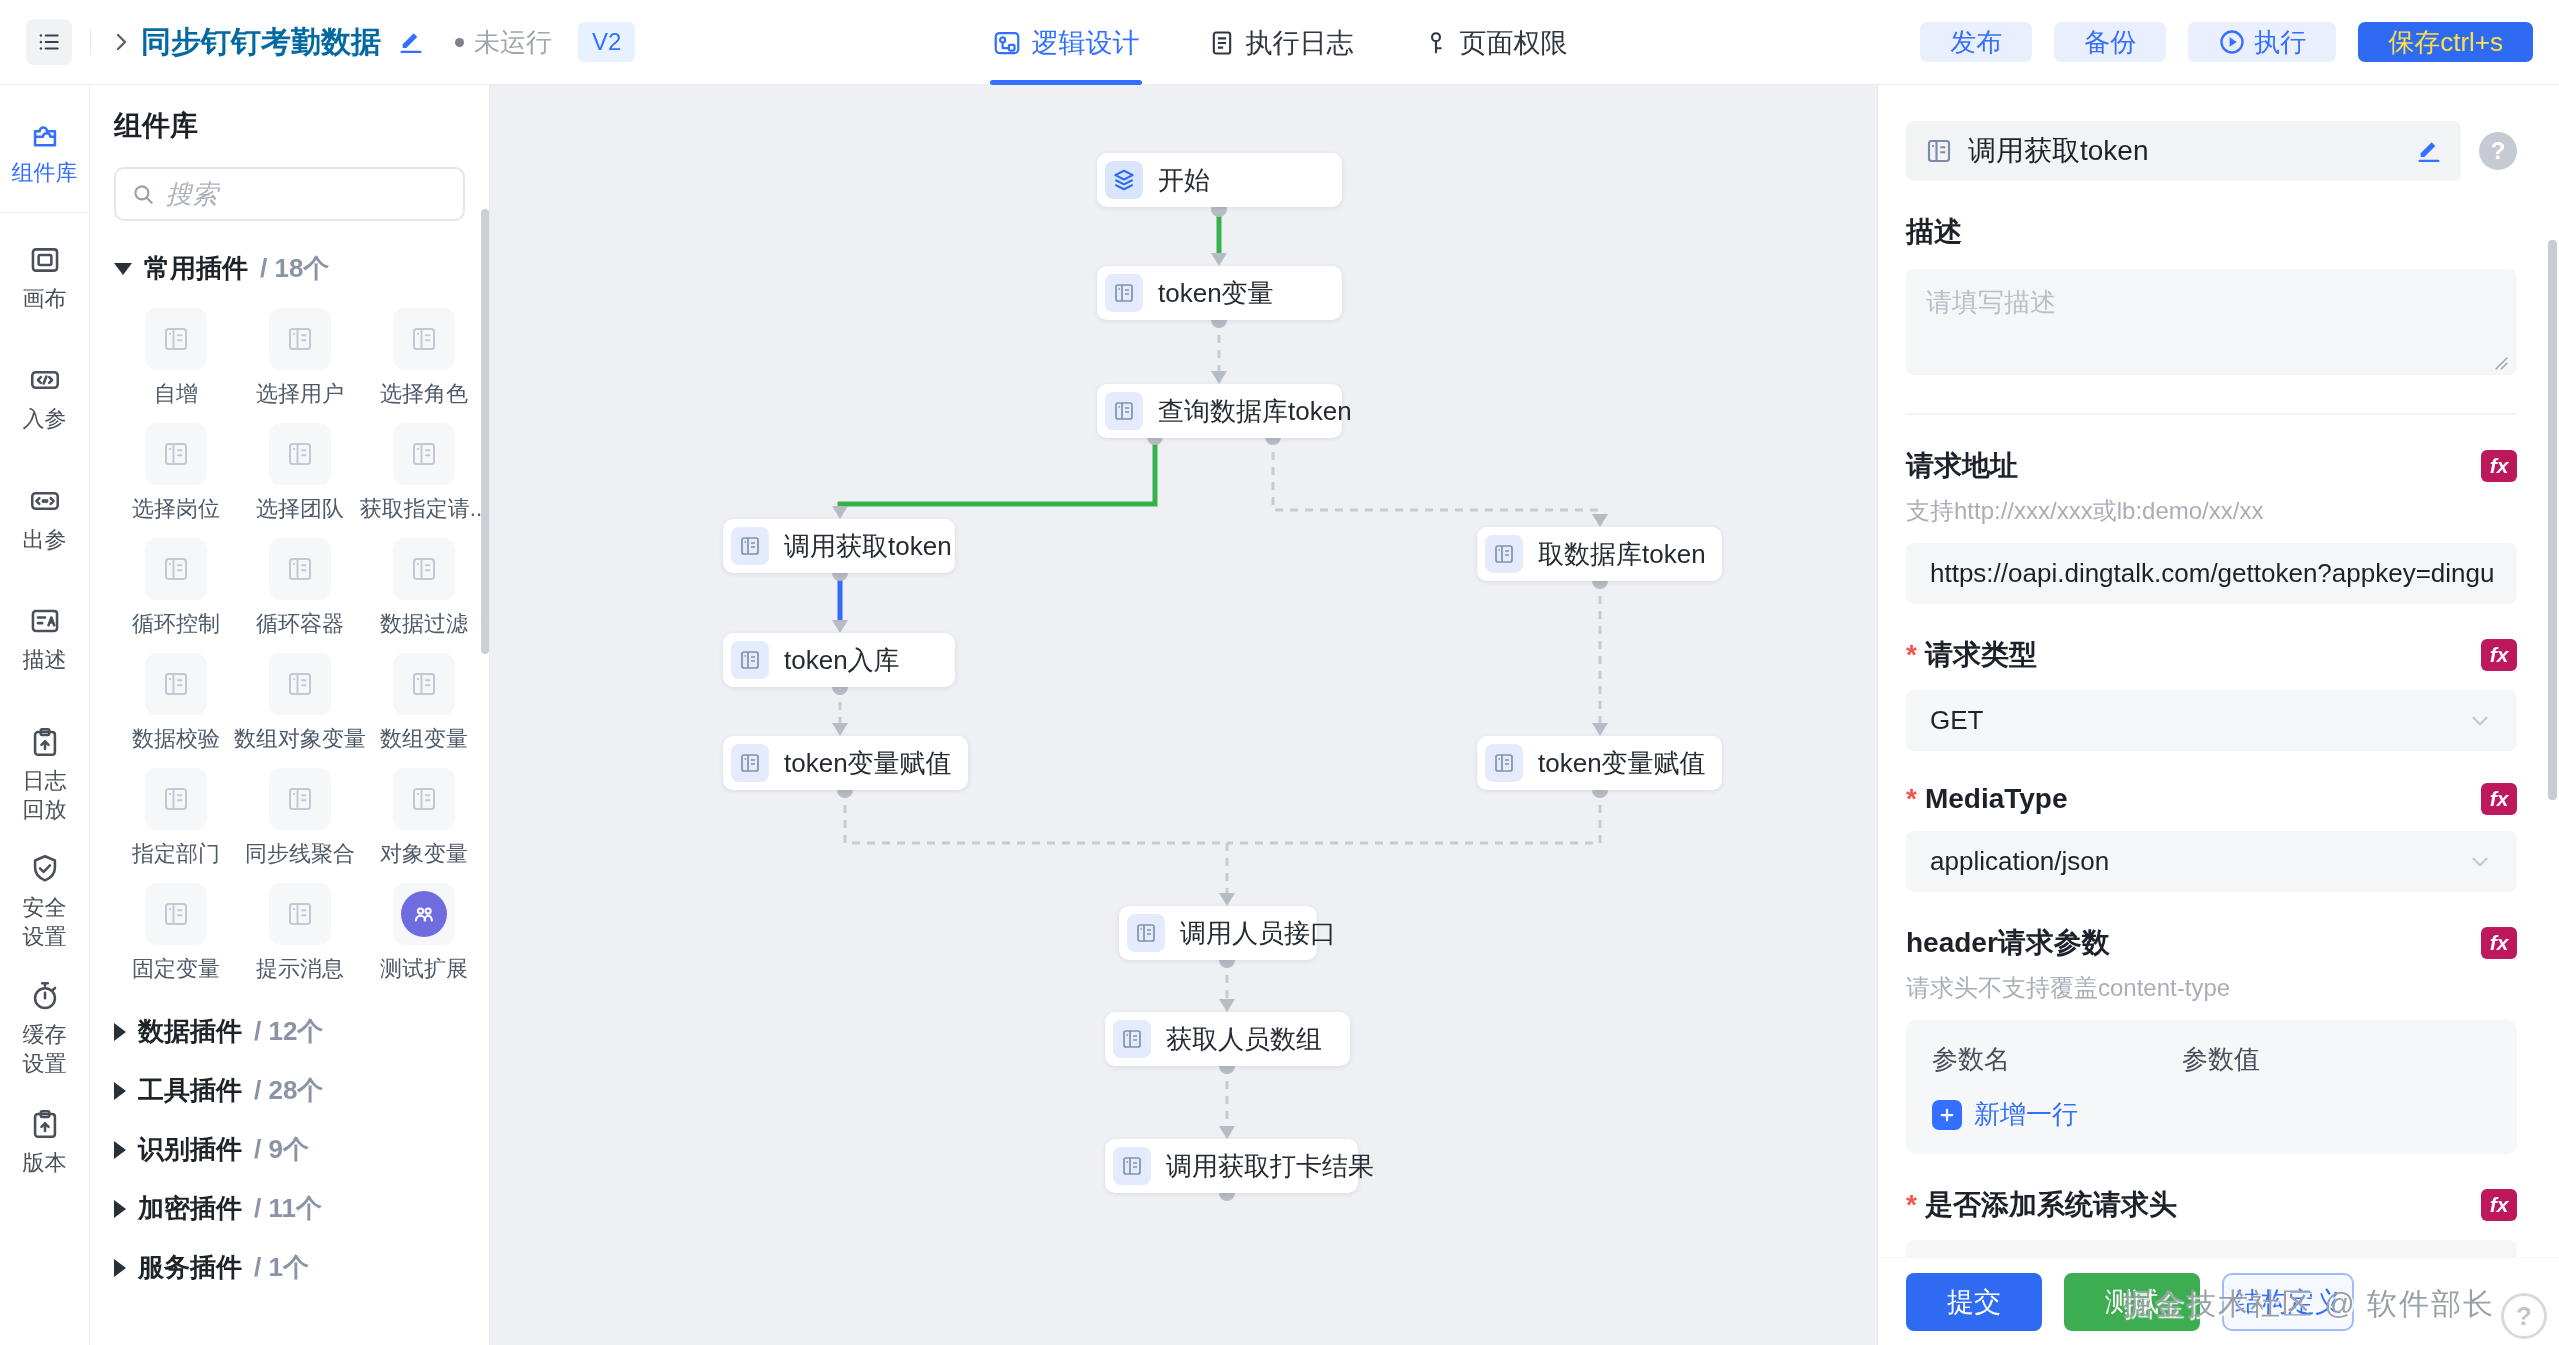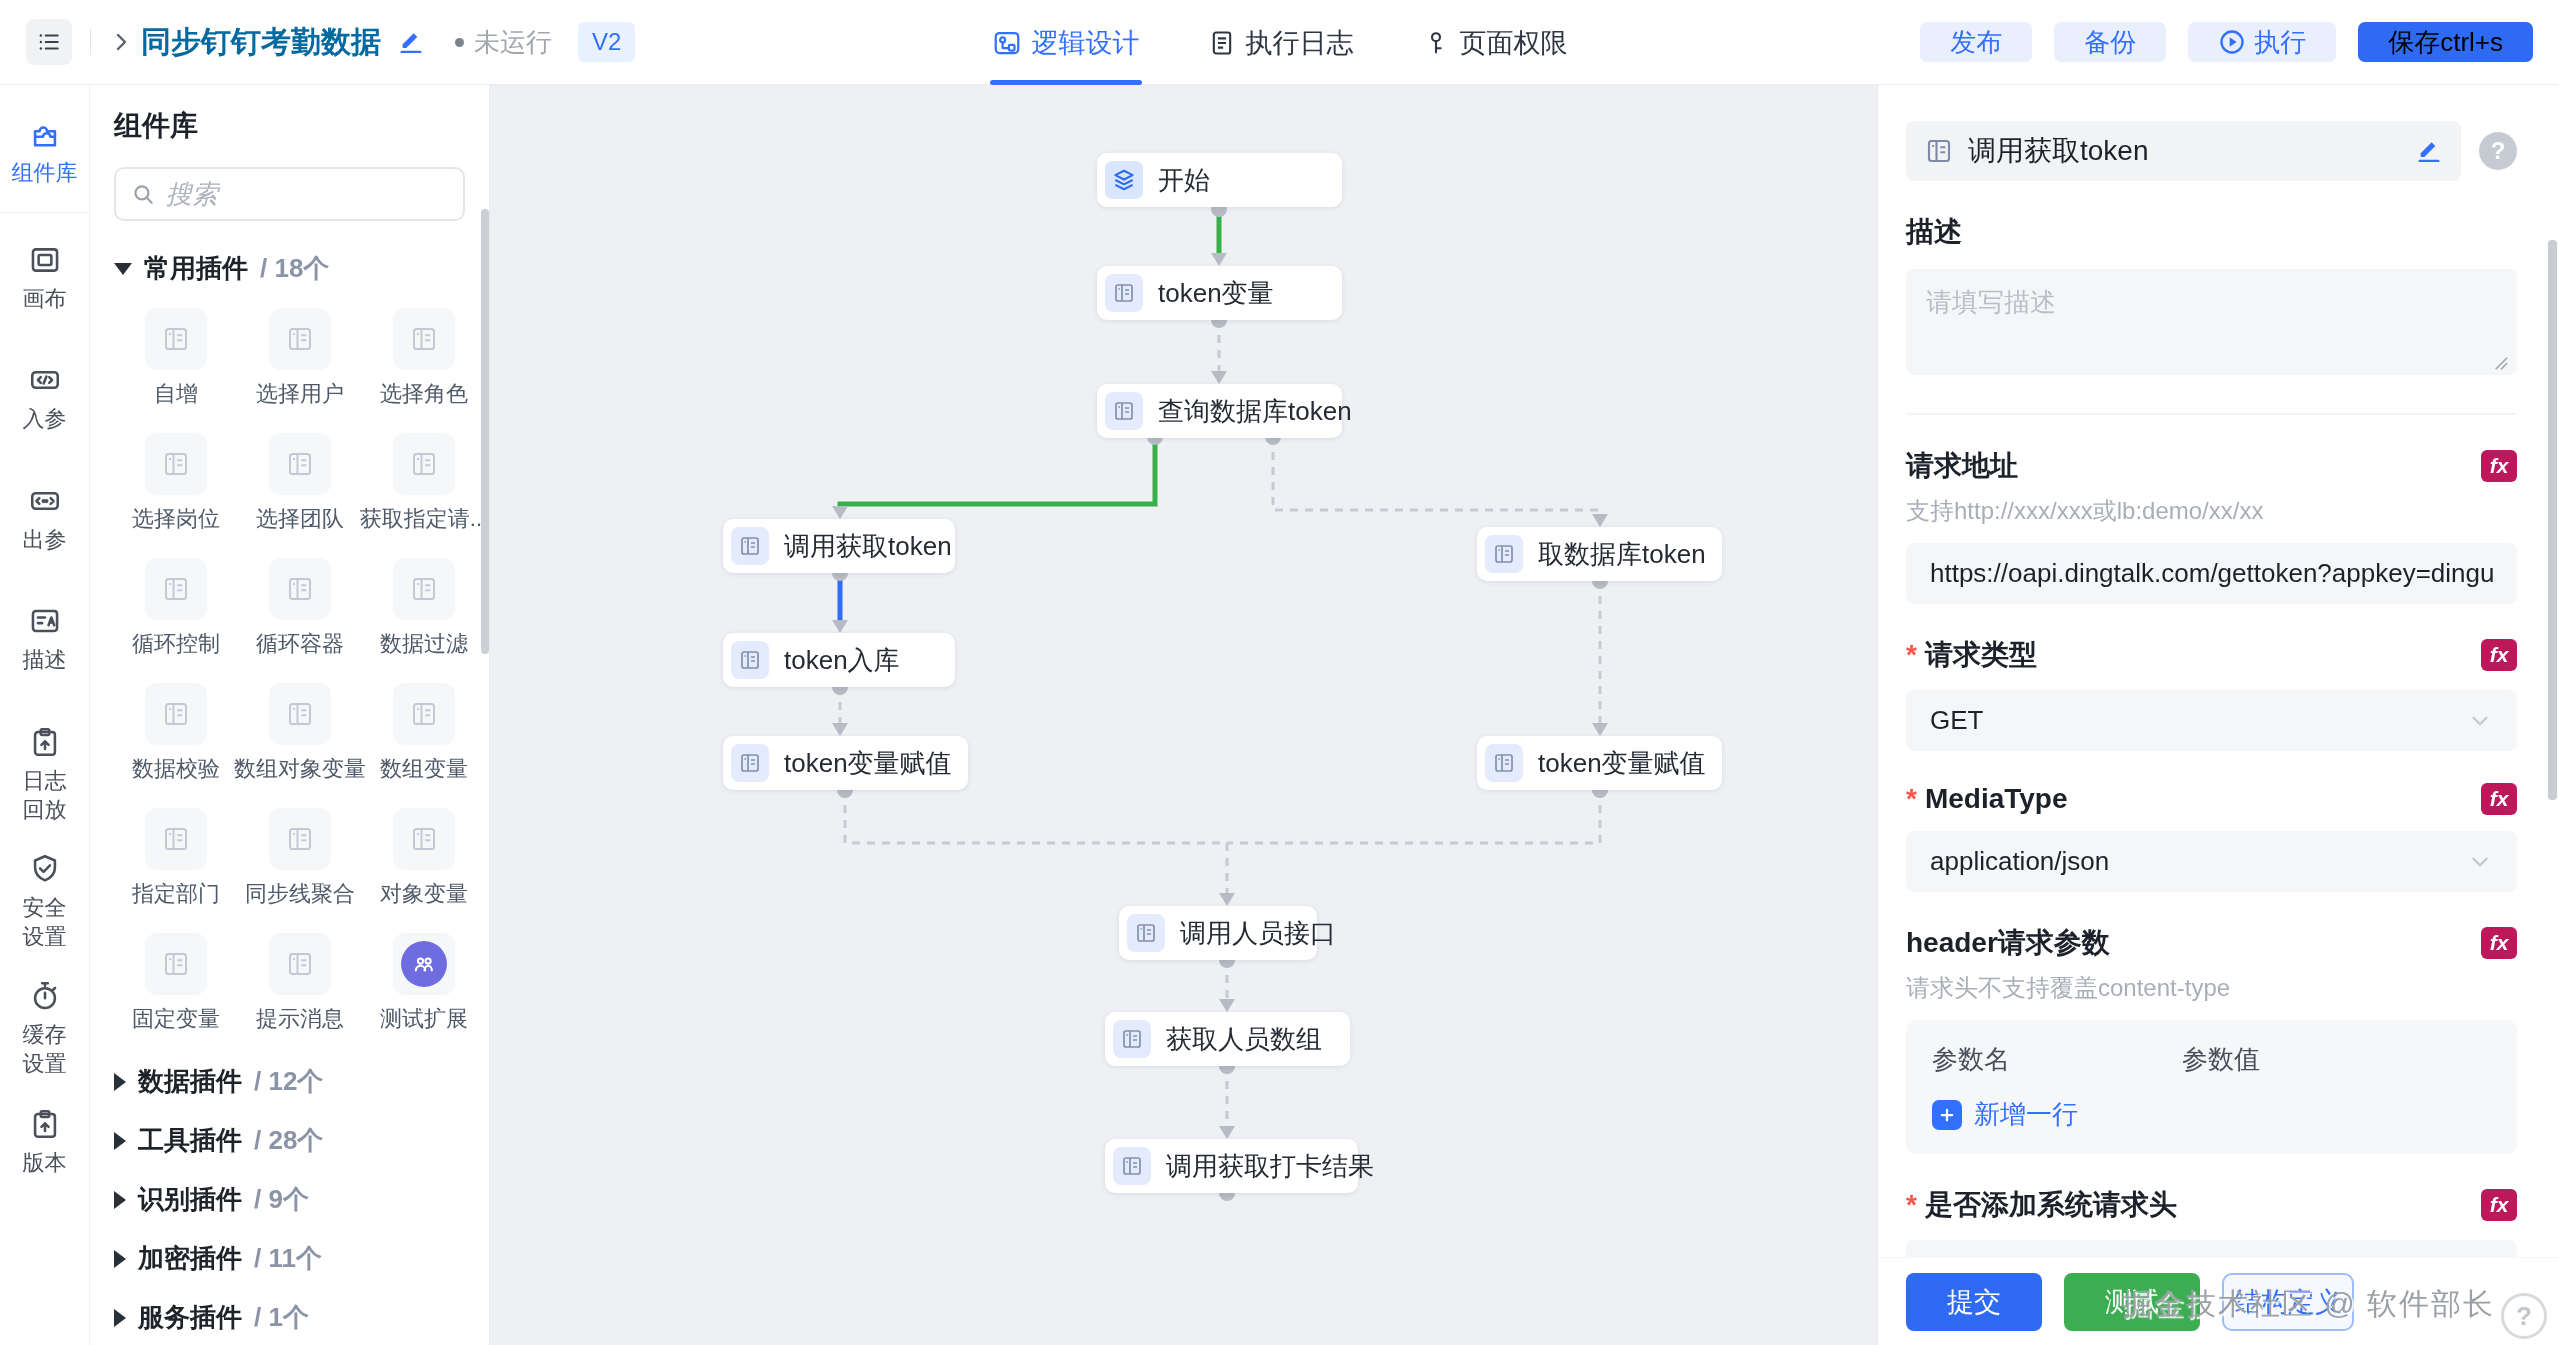--- a/index.html
+++ b/index.html
@@ -24,21 +24,21 @@
     display:flex; gap:64px; }
   .tab { position:relative; display:flex; align-items:center; gap:10px; font-size:27px;
     color:#2f3642; cursor:pointer; padding:0 2px; }
   .tab.active { color:#3370ff; }
   .tab.active::after { content:""; position:absolute; left:0; right:0; bottom:0; height:5px;
     background:#3370ff; border-radius:3px; }
   .tb-actions { margin-left:auto; display:flex; gap:22px; align-items:center; }
   .btn { height:40px; border-radius:7px; display:flex; align-items:center; justify-content:center;
     font-size:26px; cursor:pointer; padding:0 30px; }
   .btn.light { background:#e9effc; color:#3370ff; }
-  .btn.primary { background:#2e6bf2; color:#000000; }
+  .btn.primary { background:#2e6bf2; color:#fde047; }
   .btn .bicon { margin-right:8px; display:flex; }
 
   
   .rail { position:absolute; left:0; top:85px; width:90px; height:1260px; background:#fff;
     border-right:1px solid #f0f1f3; display:flex; flex-direction:column; align-items:center;
     padding-top:18px; z-index:10; }
   .rail-item { display:flex; flex-direction:column; align-items:center; gap:8px; padding:14px 0;
     color:#4a4f59; cursor:pointer; width:100%; }
   .rail-item .rlabel { font-size:22px; line-height:1.3; text-align:center; white-space:pre-line; }
   .rail-item.active { color:#3370ff; }
@@ -53,21 +53,21 @@
     display:flex; align-items:center; padding:0 14px; color:#9ba1ac; background:#fff;font-style:italic; }
   .search-box .ph { font-size:26px; color:#adb2bd; margin-left:10px; }
   .sec-head { display:flex; align-items:center; gap:12px; margin-top:30px; cursor:pointer; }
   .tri-down { width:0; height:0; border-left:9px solid transparent; border-right:9px solid transparent;
     border-top:12px solid #2a3038; }
   .tri-right { width:0; height:0; border-top:9px solid transparent; border-bottom:9px solid transparent;
     border-left:12px solid #2a3038; }
   .sec-name { font-size:26px; font-weight:700; color:#1d2329; }
   .sec-count { font-size:26px; font-weight:600; color:#8a94a6; }
   .plugin-grid { margin-top:22px; display:grid; grid-template-columns:repeat(3,1fr);
-    row-gap:24px; justify-items:center; }
+    row-gap:14px; justify-items:center; }
   .plugin { display:flex; flex-direction:column; align-items:center; cursor:grab; width:124px; }
   .ptile { width:62px; height:62px; background:#f6f7f9; border-radius:12px; display:flex;
     align-items:center; justify-content:center; color:#c3c9d4; }
   .ptile .pcircle { width:46px; height:46px; border-radius:50%; background:#6f6ce0; display:flex;
     align-items:center; justify-content:center; }
   .plabel { margin-top:9px; font-size:22px; color:#4e5969; white-space:nowrap; }
   .collapsed-list { display:flex; flex-direction:column; gap:24px; margin-top:30px; }
   .lib-scrollbar { position:absolute; left:481px; top:209px; width:8px; height:445px;
     background:#ccd0d6; border-radius:4px; z-index:11; }
 

